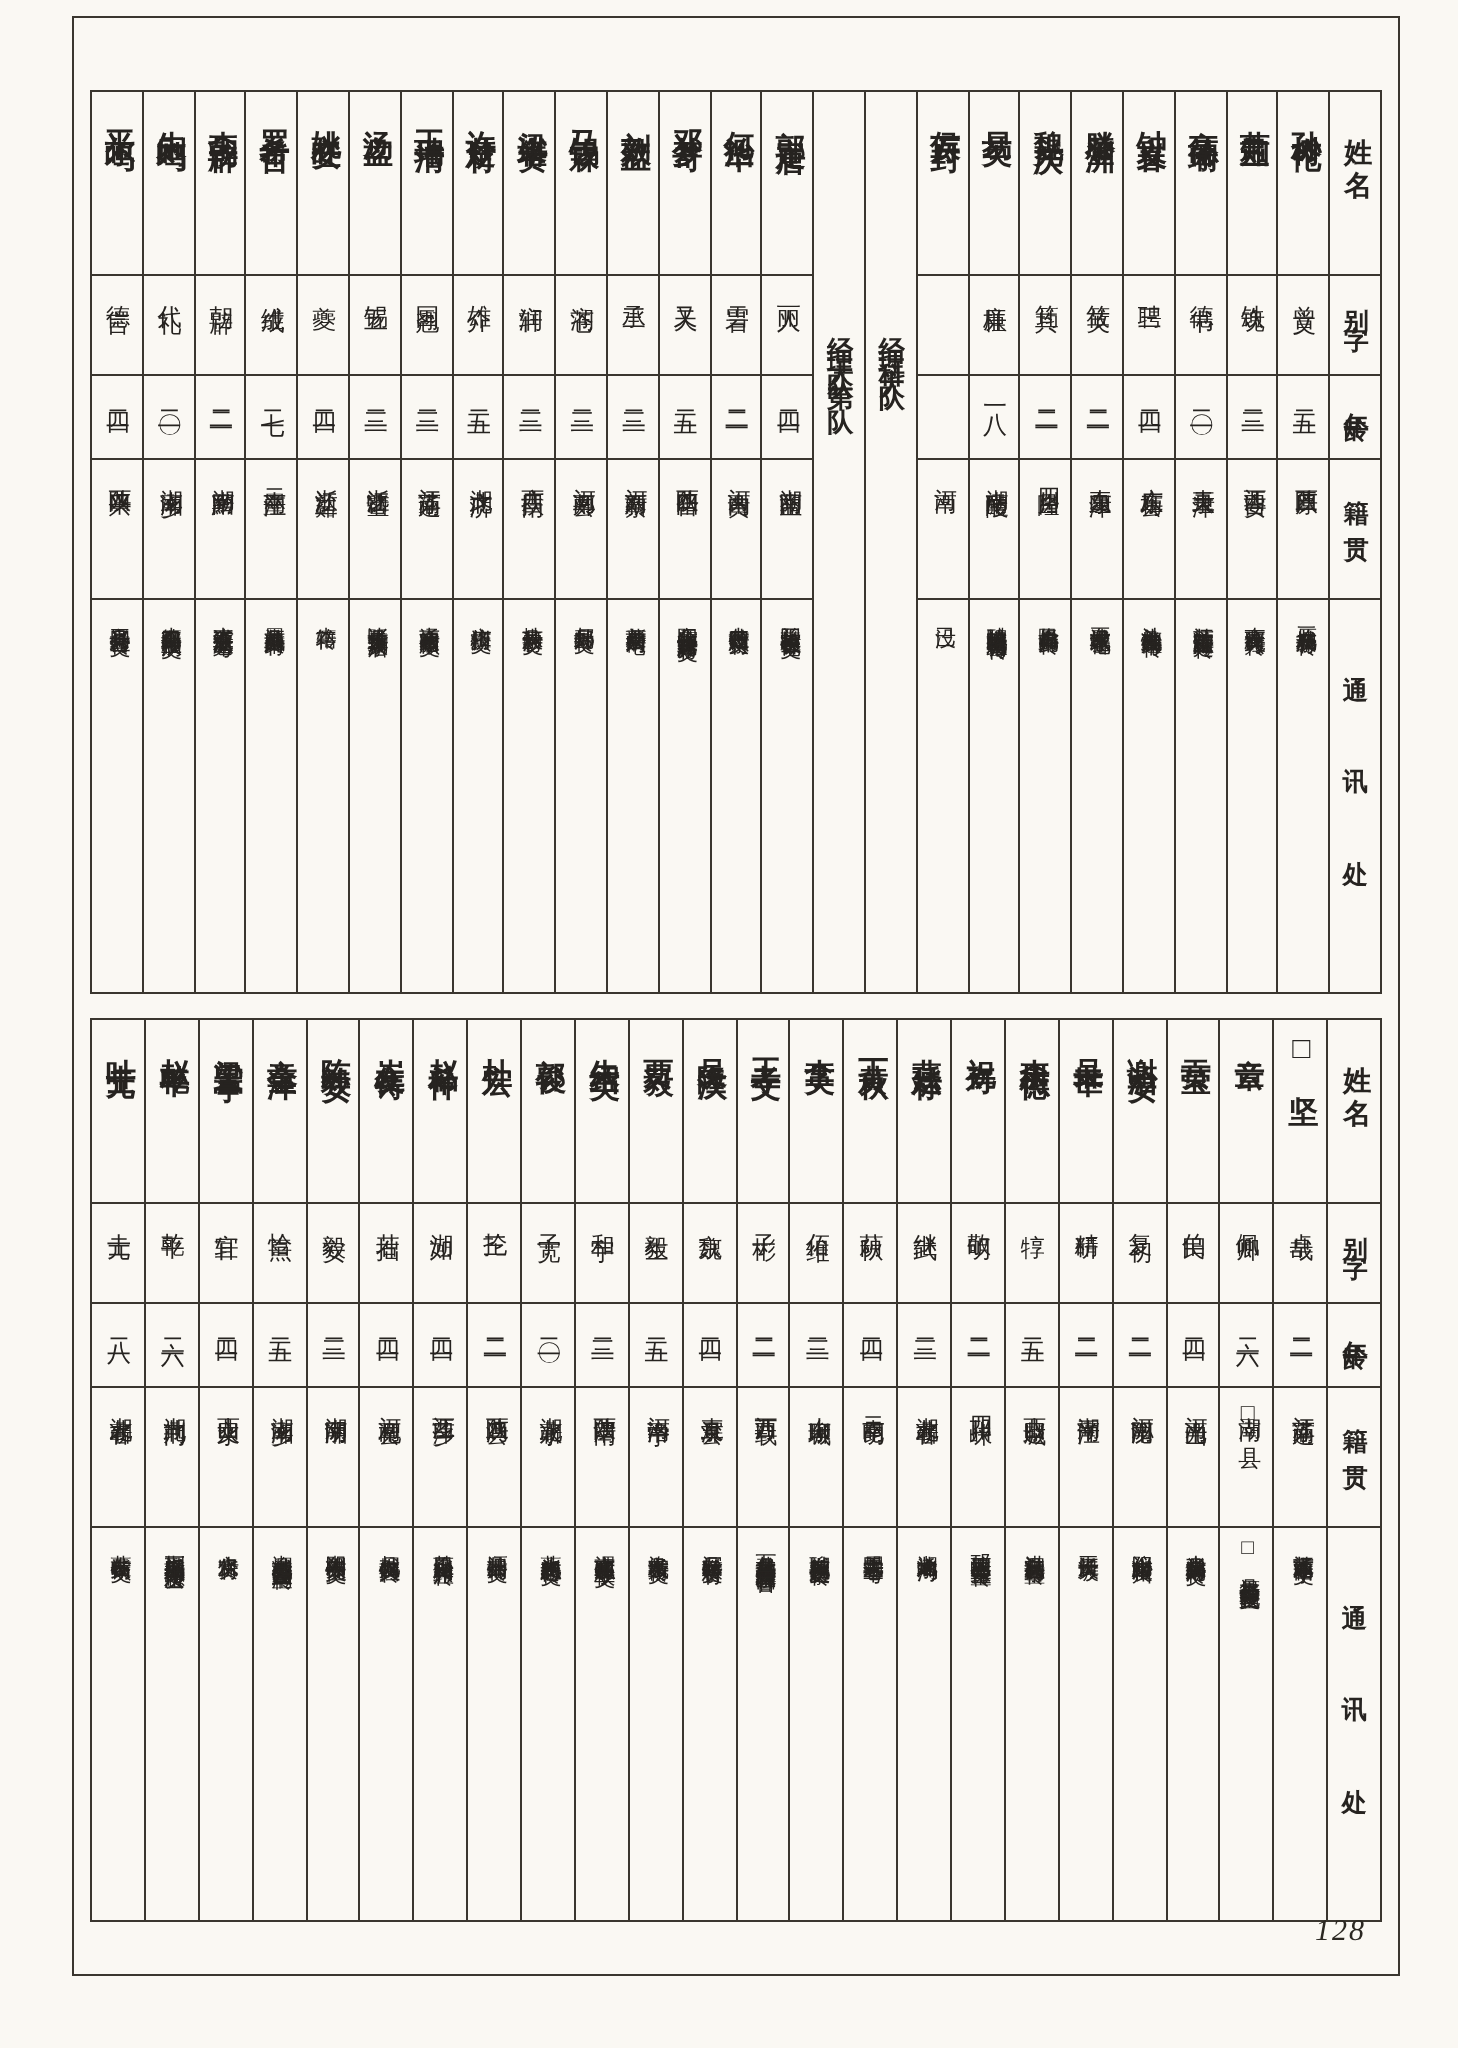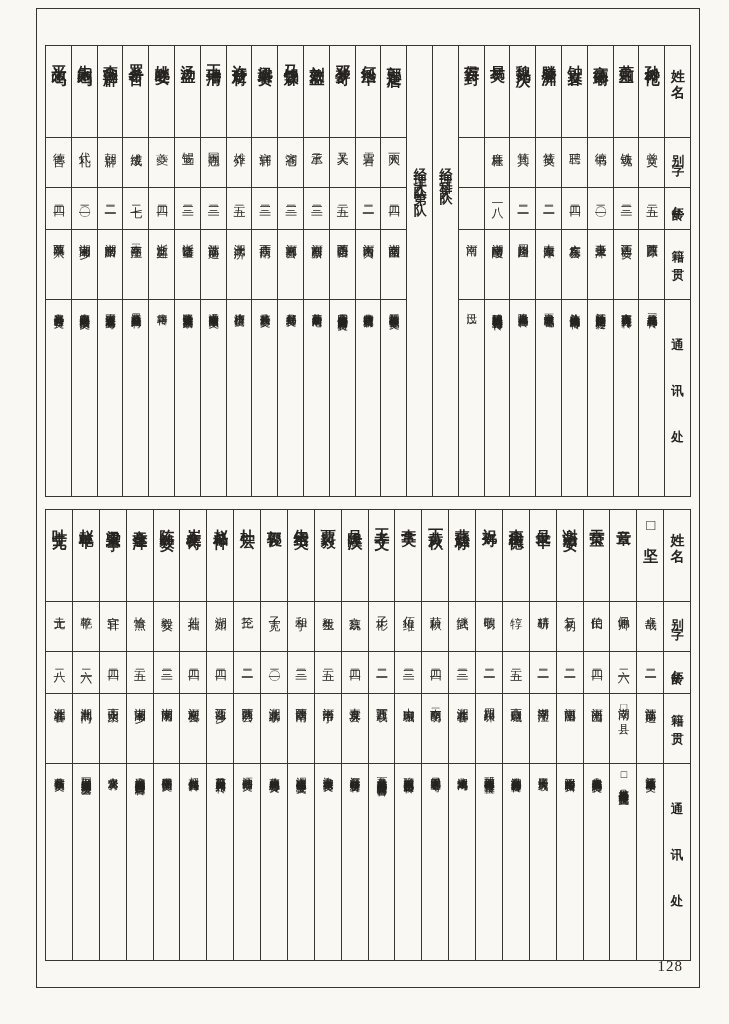--- a/index.html
+++ b/index.html
@@ -81,20 +81,21 @@
   .h-addr .v{letter-spacing:46px;padding-top:28px;font-size:12.5px;line-height:14px;}
   
   .label-col .c-label{flex:1;border-bottom:none;}
   .c-label .v{font-size:13px;letter-spacing:6px;padding-top:112px;font-weight:600;}
   .pagenum{
     position:absolute;
     right:46px;top:958px;
     font-size:15px;
     letter-spacing:1px;
     color:#2b2822;
+    font-style:italic;
   }
 </style>
 </head>
 <body>
 
 <div class="page">
   <div class="frame">
     <div class="rtable top" id="top-table">
         <div class="col hdr">
           <div class="cell c-name h-name">

